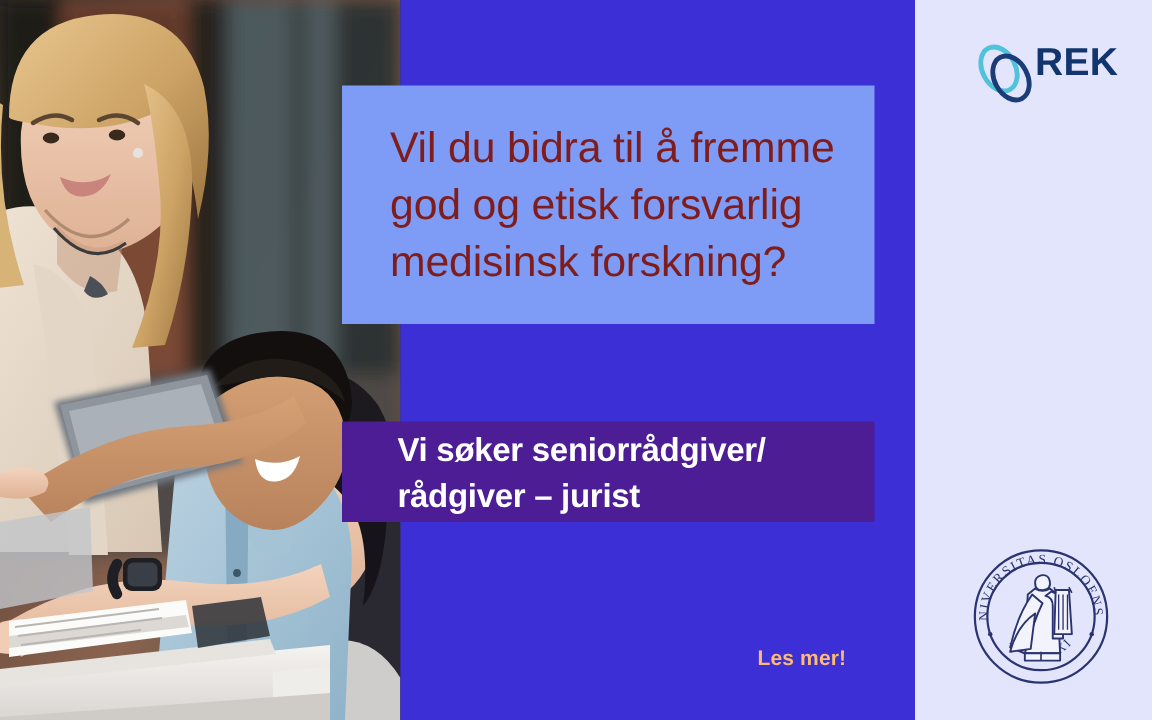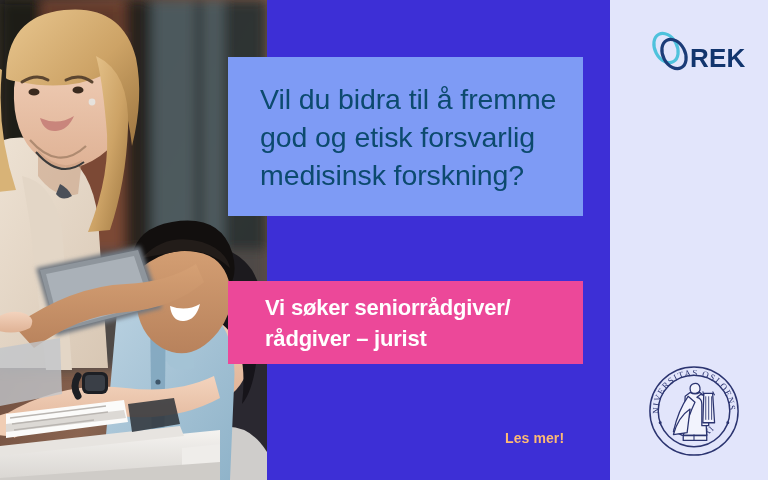--- a/index.html
+++ b/index.html
@@ -40,35 +40,35 @@
 
   
   .headline-box{
     position:absolute;
     left:228px; top:57px;
     width:355px; height:159px;
     background:#7E9BF5;
     display:flex; align-items:center;
   }
   .headline-text{
-    color:#0c4a6e;
+    color:#7f1d1d;
     font-size:28.5px;
     line-height:38px;
     font-weight:400;
     padding-left:32px;
     padding-right:10px;
     letter-spacing:-0.1px;
     white-space:pre-line;
   }
 
   .subhead-box{
     position:absolute;
     left:228px; top:281px;
-    width:355px; height:83px;
-    background:#ec4899;
+    width:355px; height:67px;
+    background:#4c1d95;
     display:flex; align-items:center;
   }
   .subhead-text{
     color:#ffffff;
     font-size:22px;
     line-height:31px;
     font-weight:700;
     padding-left:37px;
     padding-right:8px;
     letter-spacing:-0.2px;
@@ -82,21 +82,21 @@
     font-size:14px;
     font-weight:700;
     letter-spacing:0.1px;
   }
 
   
   .rek-logo{
     position:absolute;
     left:648px; top:26px;
     width:92px; height:48px;
-    display:flex; align-items:flex-end;
+    display:flex; align-items:flex-start;
   }
   .rek-rings{ width:46px; height:46px; display:block; flex:none; }
   .rek-word{
     color:#12356E;
     font-size:26px;
     font-weight:700;
     letter-spacing:0.2px;
     margin-left:-4px;
   }
 

